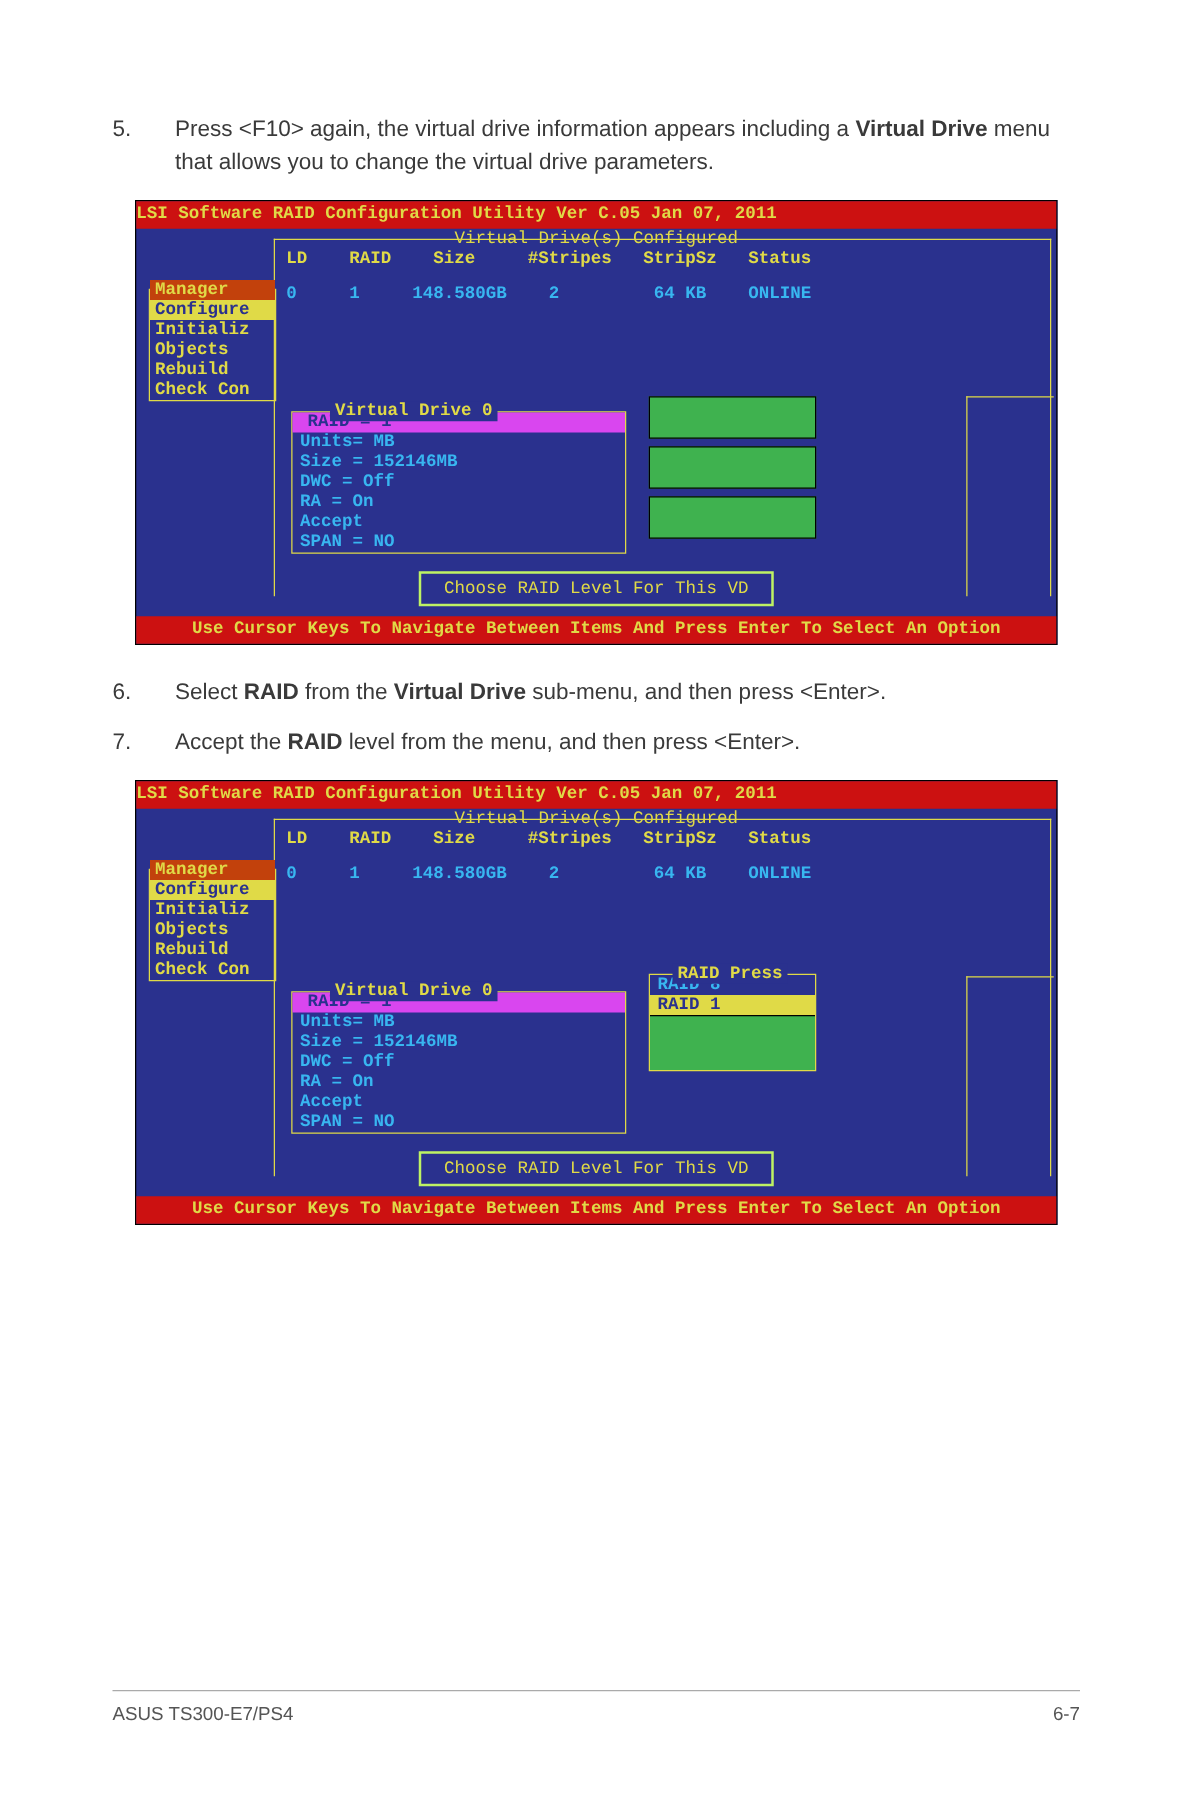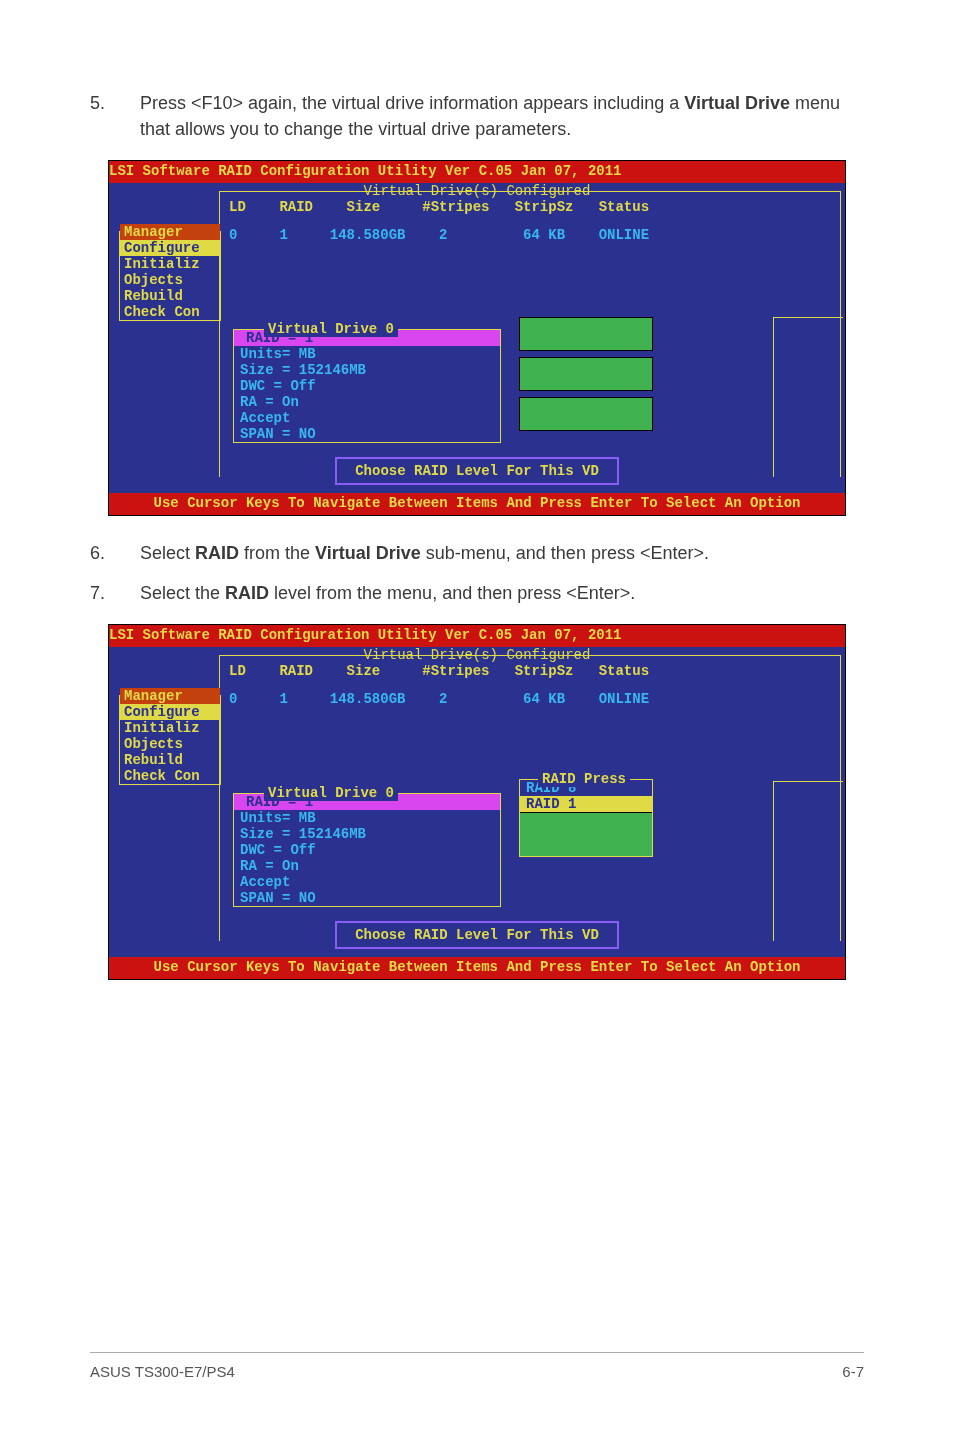--- a/index.html
+++ b/index.html
@@ -126,25 +126,25 @@
   .raid-level-item {
     color: #38b6f0;
     font-weight: bold;
     padding: 0 6px;
   }
   .raid-level-item.highlight { background: #e0da47; color: #2a318e; }
   .raid-level-blank { height: 44px; background: #3fb24f; border-top: 1px solid #000; }
   .prompt-box {
     margin: 14px auto 8px auto;
     width: 284px;
-    border: 2px solid #8b5cf6;
+    border: 2px solid #bef264;
     color: #e0da47;
     text-align: center;
     padding: 4px 0;
-    font-weight: bold;
+    font-weight: normal;
   }
   .footer-bar {
     height: 22px;
     background: #cc1111;
     color: #e0da47;
     font-weight: bold;
     text-align: center;
     padding-top: 2px;
   }
   .cfg-border {
@@ -235,21 +235,21 @@
 <div class="step">
   <div class="step-num">6.</div>
   <div class="step-body">
     <span>Select </span><span class="bold">RAID</span><span> from the </span><span class="bold">Virtual Drive</span><span> sub-menu, and then press &lt;Enter&gt;.</span>
   </div>
 </div>
 
 <div class="step">
   <div class="step-num">7.</div>
   <div class="step-body">
-    <span>Select the </span><span class="bold">RAID</span><span> level from the menu, and then press &lt;Enter&gt;.</span>
+    <span>Accept the </span><span class="bold">RAID</span><span> level from the menu, and then press &lt;Enter&gt;.</span>
   </div>
 </div>
 
 <div class="bios">
   <div class="bios-titlebar">LSI Software RAID Configuration Utility Ver C.05 Jan 07, 2011</div>
   <div class="cfg-border"></div>
   <div class="bios-fieldset-title">Virtual Drive(s) Configured</div>
   <div class="columns-row">LD    RAID    Size     #Stripes   StripSz   Status</div>
   <div class="data-row">0     1     148.580GB    2         64 KB    ONLINE</div>
 

